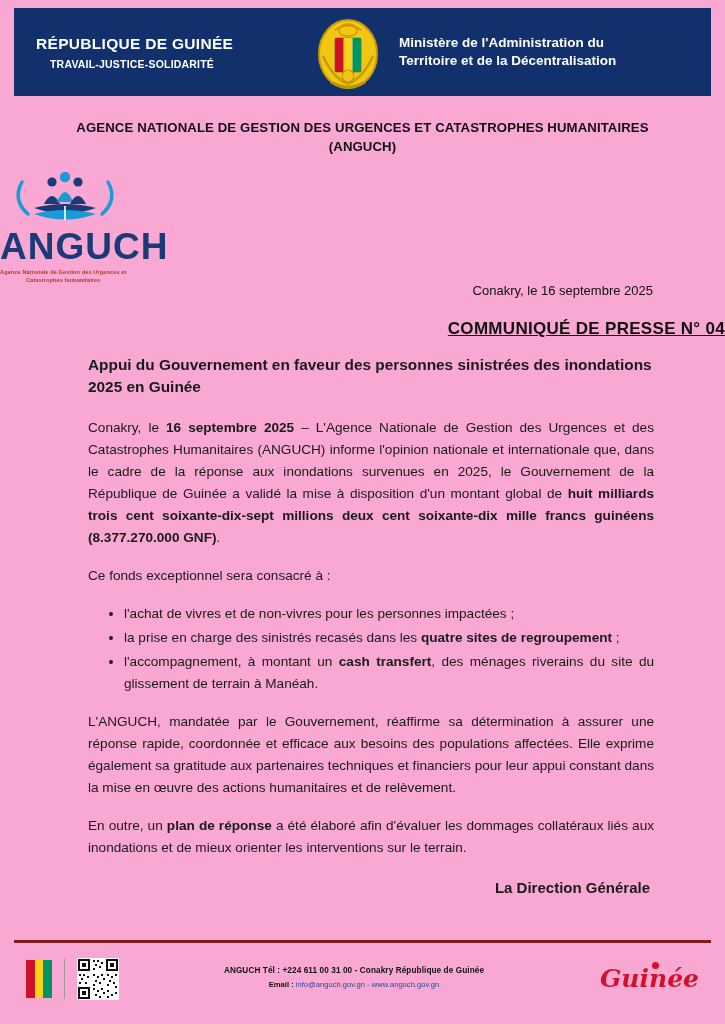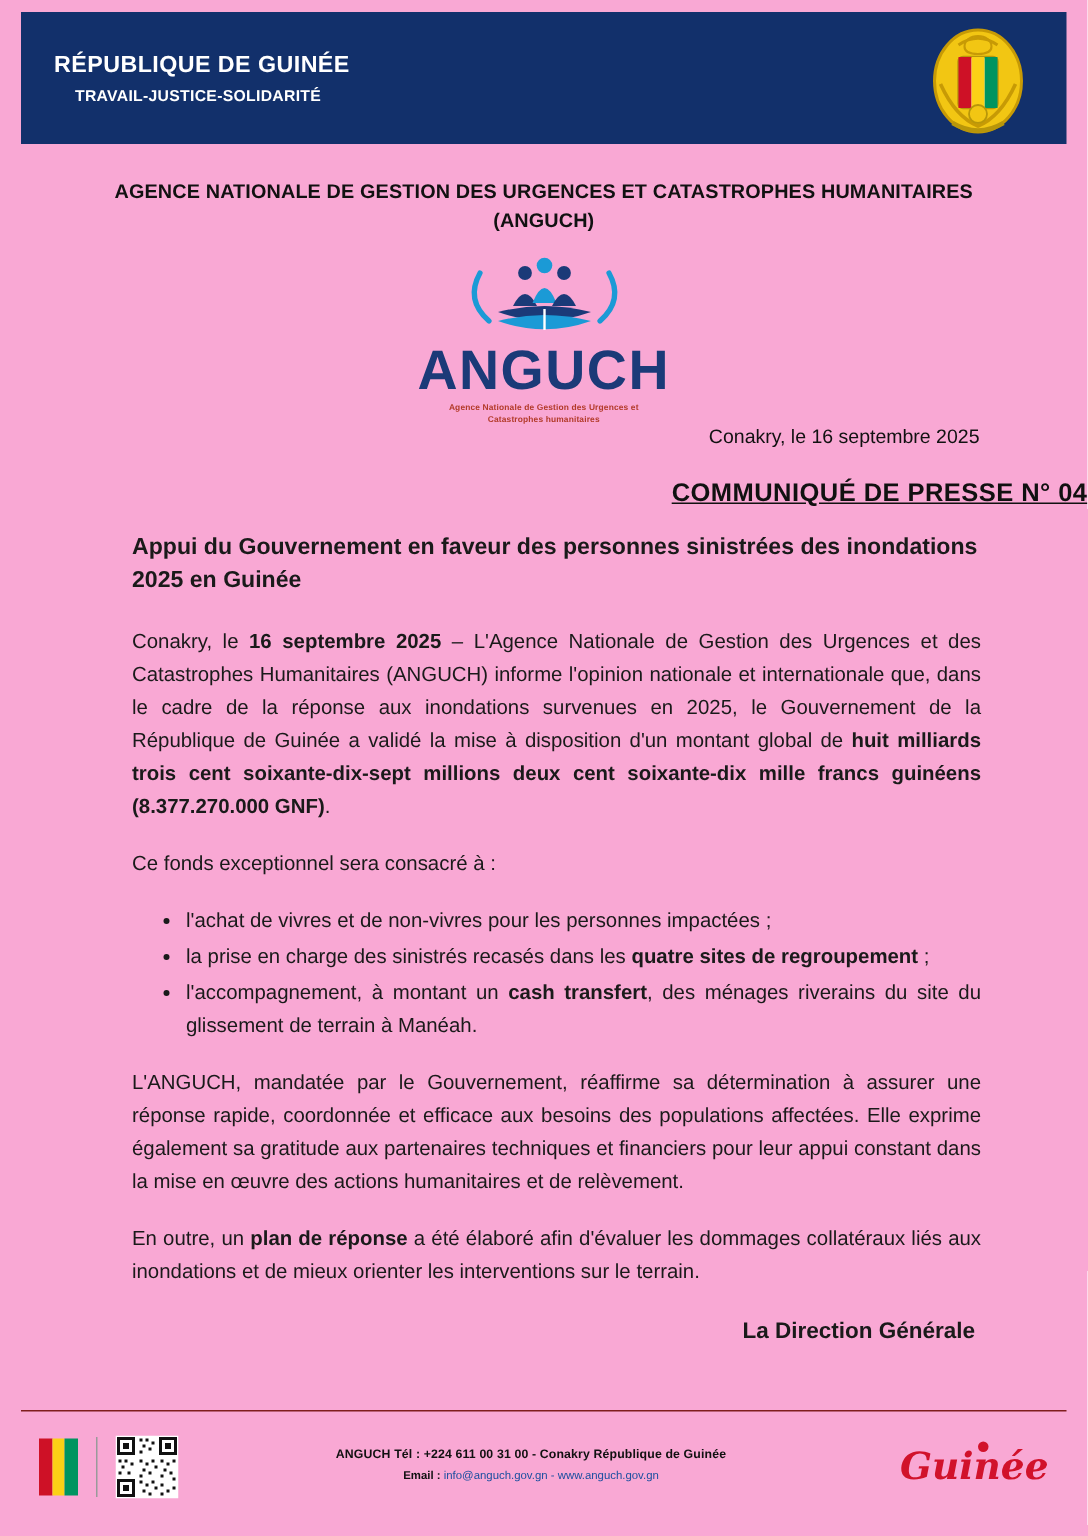--- a/index.html
+++ b/index.html
@@ -88,21 +88,21 @@
   }
 
   
   .logo-wrap {
     position: absolute;
     top: 168px;
     left: 0;
     right: 0;
     display: flex;
     flex-direction: column;
-    align-items: center;
+    align-items: flex-start;
   }
   .logo-mark { width: 130px; height: 62px; }
   .logo-word {
     font-size: 37px;
     font-weight: bold;
     color: #1b3a78;
     letter-spacing: 1px;
     line-height: 1;
     margin-top: -2px;
   }
@@ -178,21 +178,21 @@
     padding-right: 4px;
   }
 
   
   .footer {
     position: absolute;
     left: 14px;
     right: 14px;
     bottom: 10px;
     height: 74px;
-    border-top: 1px solid #7f1d1d;
+    border-top: 3px solid #7f1d1d;
     display: flex;
     align-items: center;
     justify-content: space-between;
     padding: 0 12px;
   }
   .footer-left {
     display: flex;
     align-items: center;
     gap: 12px;
   }
@@ -262,20 +262,24 @@
         <rect x="24" y="26" width="26" height="34" rx="3" fill="#ffffff" stroke="#b8960a" stroke-width="1.6"></rect>
         <rect x="24" y="26" width="8.7" height="34" fill="#ce1126"></rect>
         <rect x="41.3" y="26" width="8.7" height="34" fill="#009460"></rect>
         <rect x="32.7" y="26" width="8.6" height="34" fill="#fcd116"></rect>
         <path d="M12 44 q10 22 25 28 q15 -6 25 -28" fill="none" stroke="#c79a05" stroke-width="2.4"></path>
         <circle cx="37" cy="64" r="6" fill="#f2c613" stroke="#b8960a" stroke-width="1.2"></circle>
         <path d="M20 70 q17 10 34 0" fill="none" stroke="#b8960a" stroke-width="3"></path>
       </svg>
     </div>
 
+    <div class="header-right">
+      <div class="line1">Ministère de l'Administration du</div>
+      <div class="line2">Territoire et de la Décentralisation</div>
+    </div>
   </div>
 
   <div class="agency-title">AGENCE NATIONALE DE GESTION DES URGENCES ET CATASTROPHES HUMANITAIRES (ANGUCH)</div>
 
   <div class="logo-wrap">
     <svg class="logo-mark" viewBox="0 0 130 62" aria-hidden="true">
       <path d="M22 14 q-10 18 6 32" fill="none" stroke="#1b9ad6" stroke-width="3.5" stroke-linecap="round"></path>
       <path d="M108 14 q10 18 -6 32" fill="none" stroke="#1b9ad6" stroke-width="3.5" stroke-linecap="round"></path>
       <circle cx="52" cy="14" r="4.6" fill="#1b3a78"></circle>
       <circle cx="65" cy="9" r="5.2" fill="#1b9ad6"></circle>

